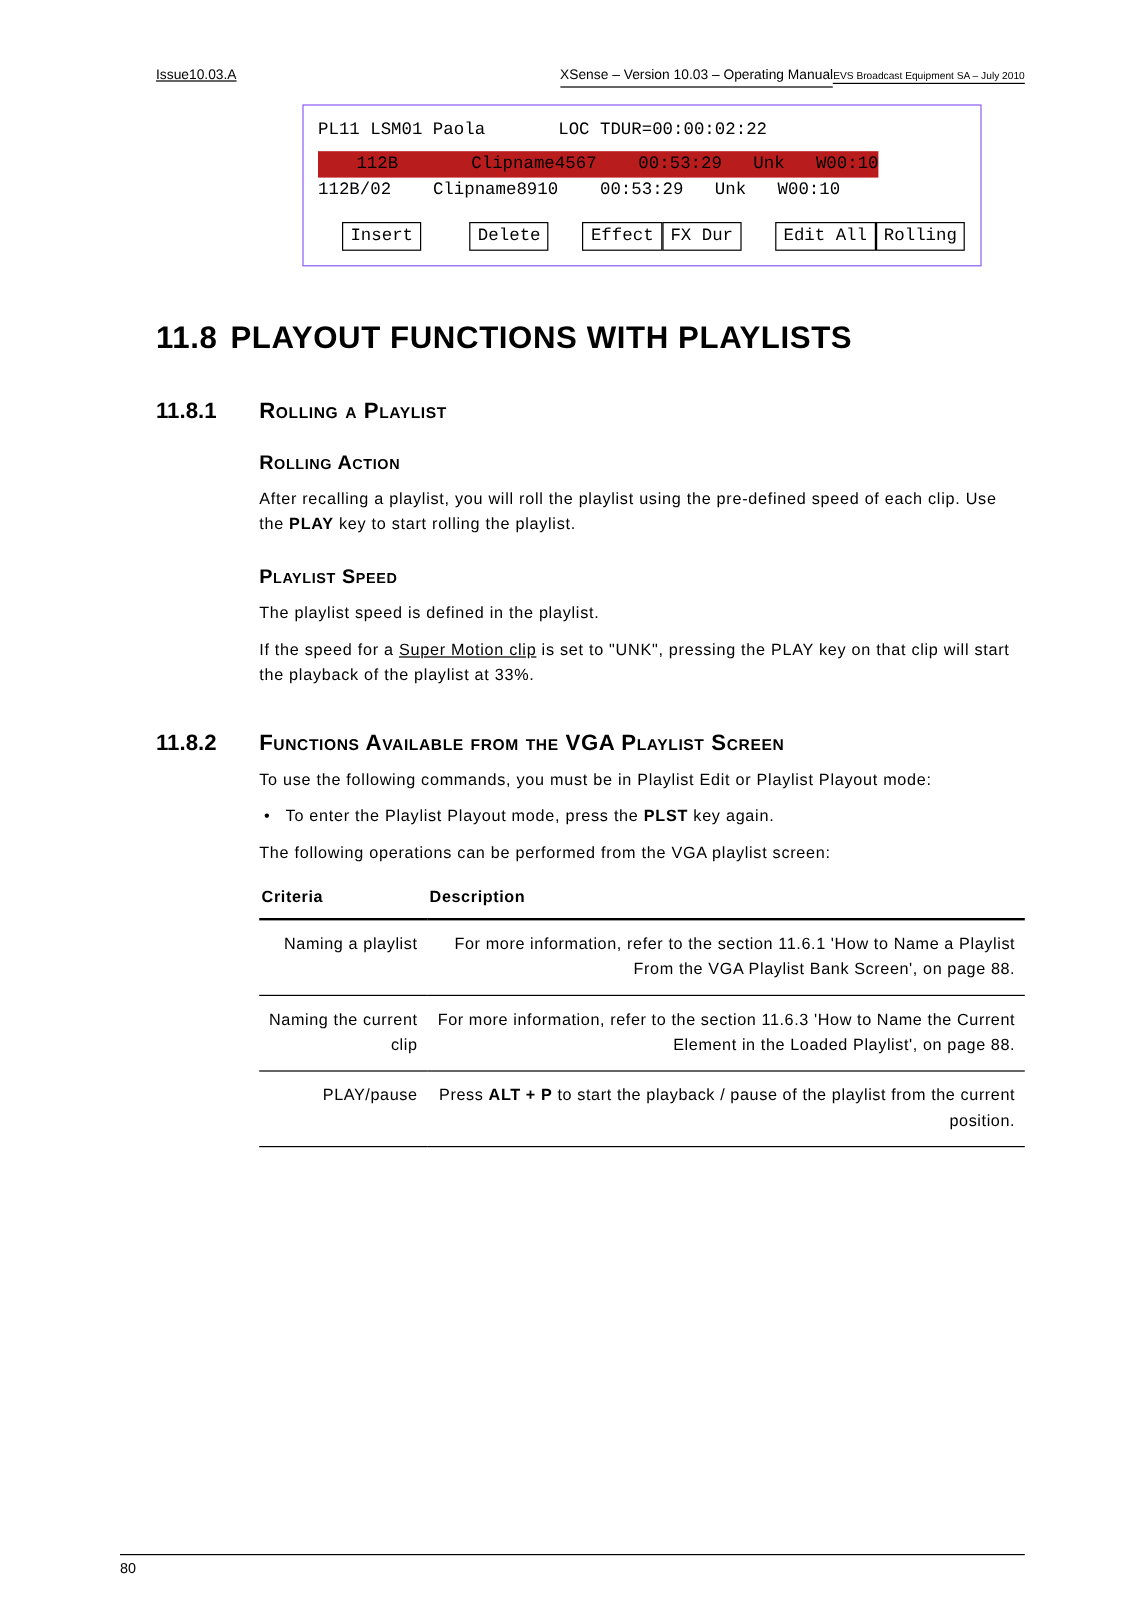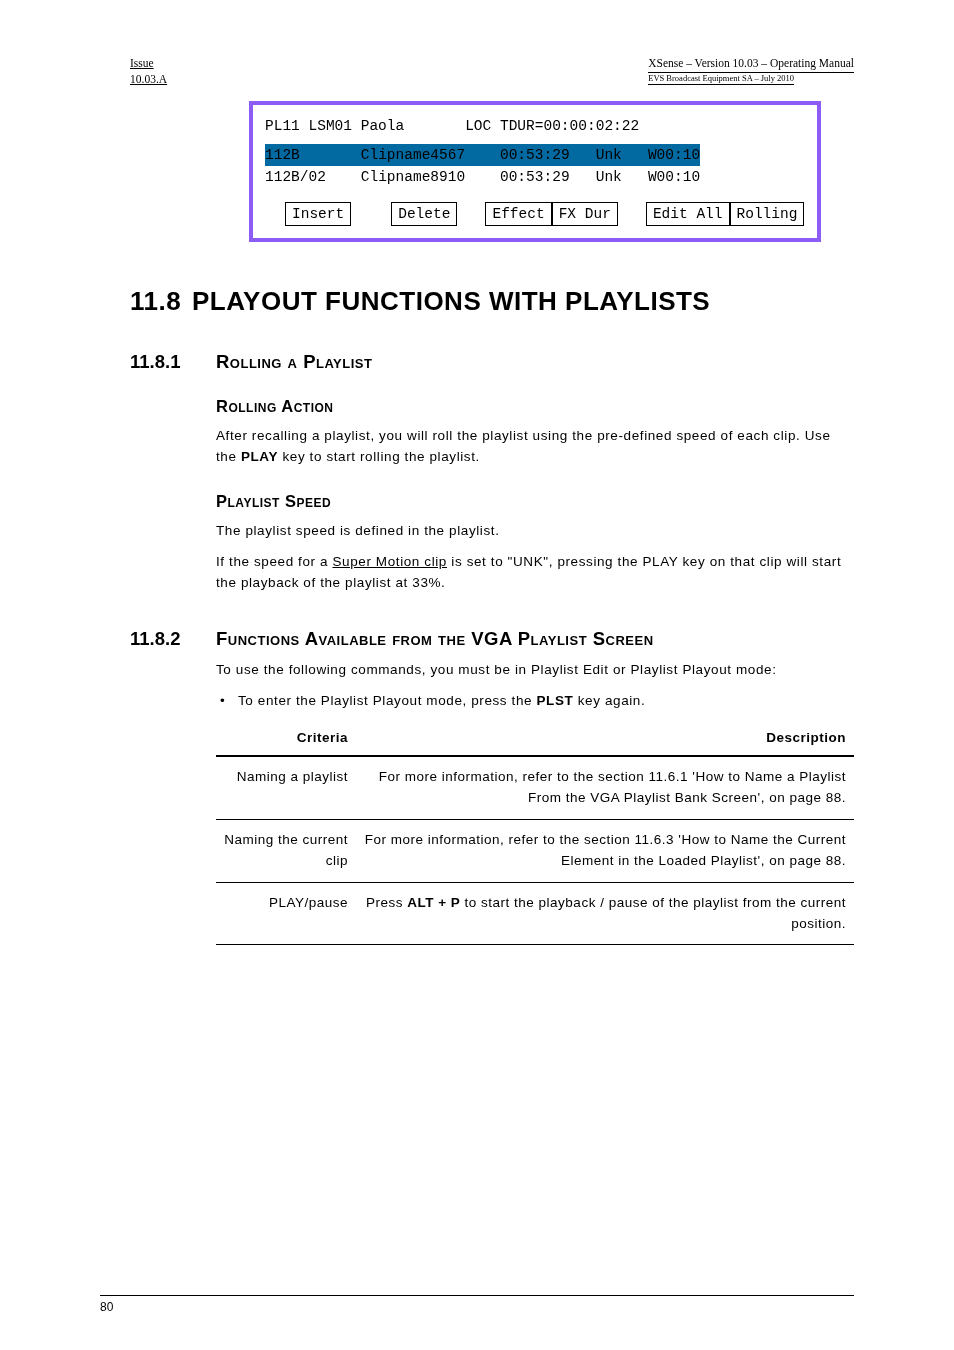--- a/index.html
+++ b/index.html
@@ -21,37 +21,37 @@
     position: relative;
   }
   .hdr {
     display: flex;
     justify-content: space-between;
     font-size: 11.5px;
     line-height: 1.35;
     margin-bottom: 4px;
     padding-bottom: 2px;
   }
-  .hdr .left, .hdr .right { display: flex; flex-direction: column; font-family: Liberation Serif, serif; }
-  .hdr .right { text-align: right; align-items: flex-start; }
+  .hdr .left, .hdr .right { display: flex; flex-direction: row; }
+  .hdr .right { text-align: right; align-items: center; }
   .hdr .ul-left { text-decoration: underline; }
   .hdr .ul-right { border-bottom: 0.8px solid #000; display: inline-block; }
   .hdr .sub { font-size: 8.5px; }
 
   .lcd-box {
-    border: 4px solid #8b5cf6;
+    border: 1px solid #8b5cf6;
     padding: 10px 12px 12px 12px;
     font-family: "Courier New", Courier, monospace;
     font-size: 14.5px;
     line-height: 1.55;
     margin: 12px auto 0 auto;
     width: 540px;
   }
   .lcd-line { white-space: pre; }
-  .lcd-hilite { background: #0369a1; display: inline-block; }
+  .lcd-hilite { background: #b91c1c; display: inline-block; padding-left: 32px; }
   .lcd-row-btns {
     display: flex;
     gap: 28px;
     margin-top: 14px;
     padding: 0 8px;
   }
   .lcd-col { display: flex; flex-direction: row; flex: 1; }
   .lcd-cell {
     border: 1px solid #000;
     height: 22px;
@@ -117,21 +117,21 @@
   }
 
   table.crit {
     border-collapse: collapse;
     width: 100%;
     margin-top: 10px;
     font-size: 13.5px;
     letter-spacing: 0.5px;
   }
   table.crit th {
-    text-align: right;
+    text-align: left;
     font-weight: bold;
     padding: 8px 8px 10px 2px;
     border-bottom: 2px solid #000;
   }
   table.crit td {
     padding: 10px 8px 10px 2px;
     border-bottom: 0.8px solid #000;
     vertical-align: top;
     line-height: 1.55;
     text-align: right;
@@ -222,20 +222,21 @@
 
   <div class="content-indent">
     <p class="body">To use the following commands, you must be in Playlist Edit or Playlist Playout mode:</p>
 
     <ul class="bul">
       <li>
         <span>To enter the Playlist Playout mode, press the </span><b>PLST</b><span> key again.</span>
       </li>
     </ul>
 
+    <p class="body">The following operations can be performed from the VGA playlist screen:</p>
 
     <table class="crit">
       <thead>
         <tr>
           <th>Criteria</th>
           <th>Description</th>
         </tr>
       </thead>
       <tbody>
         <tr>

